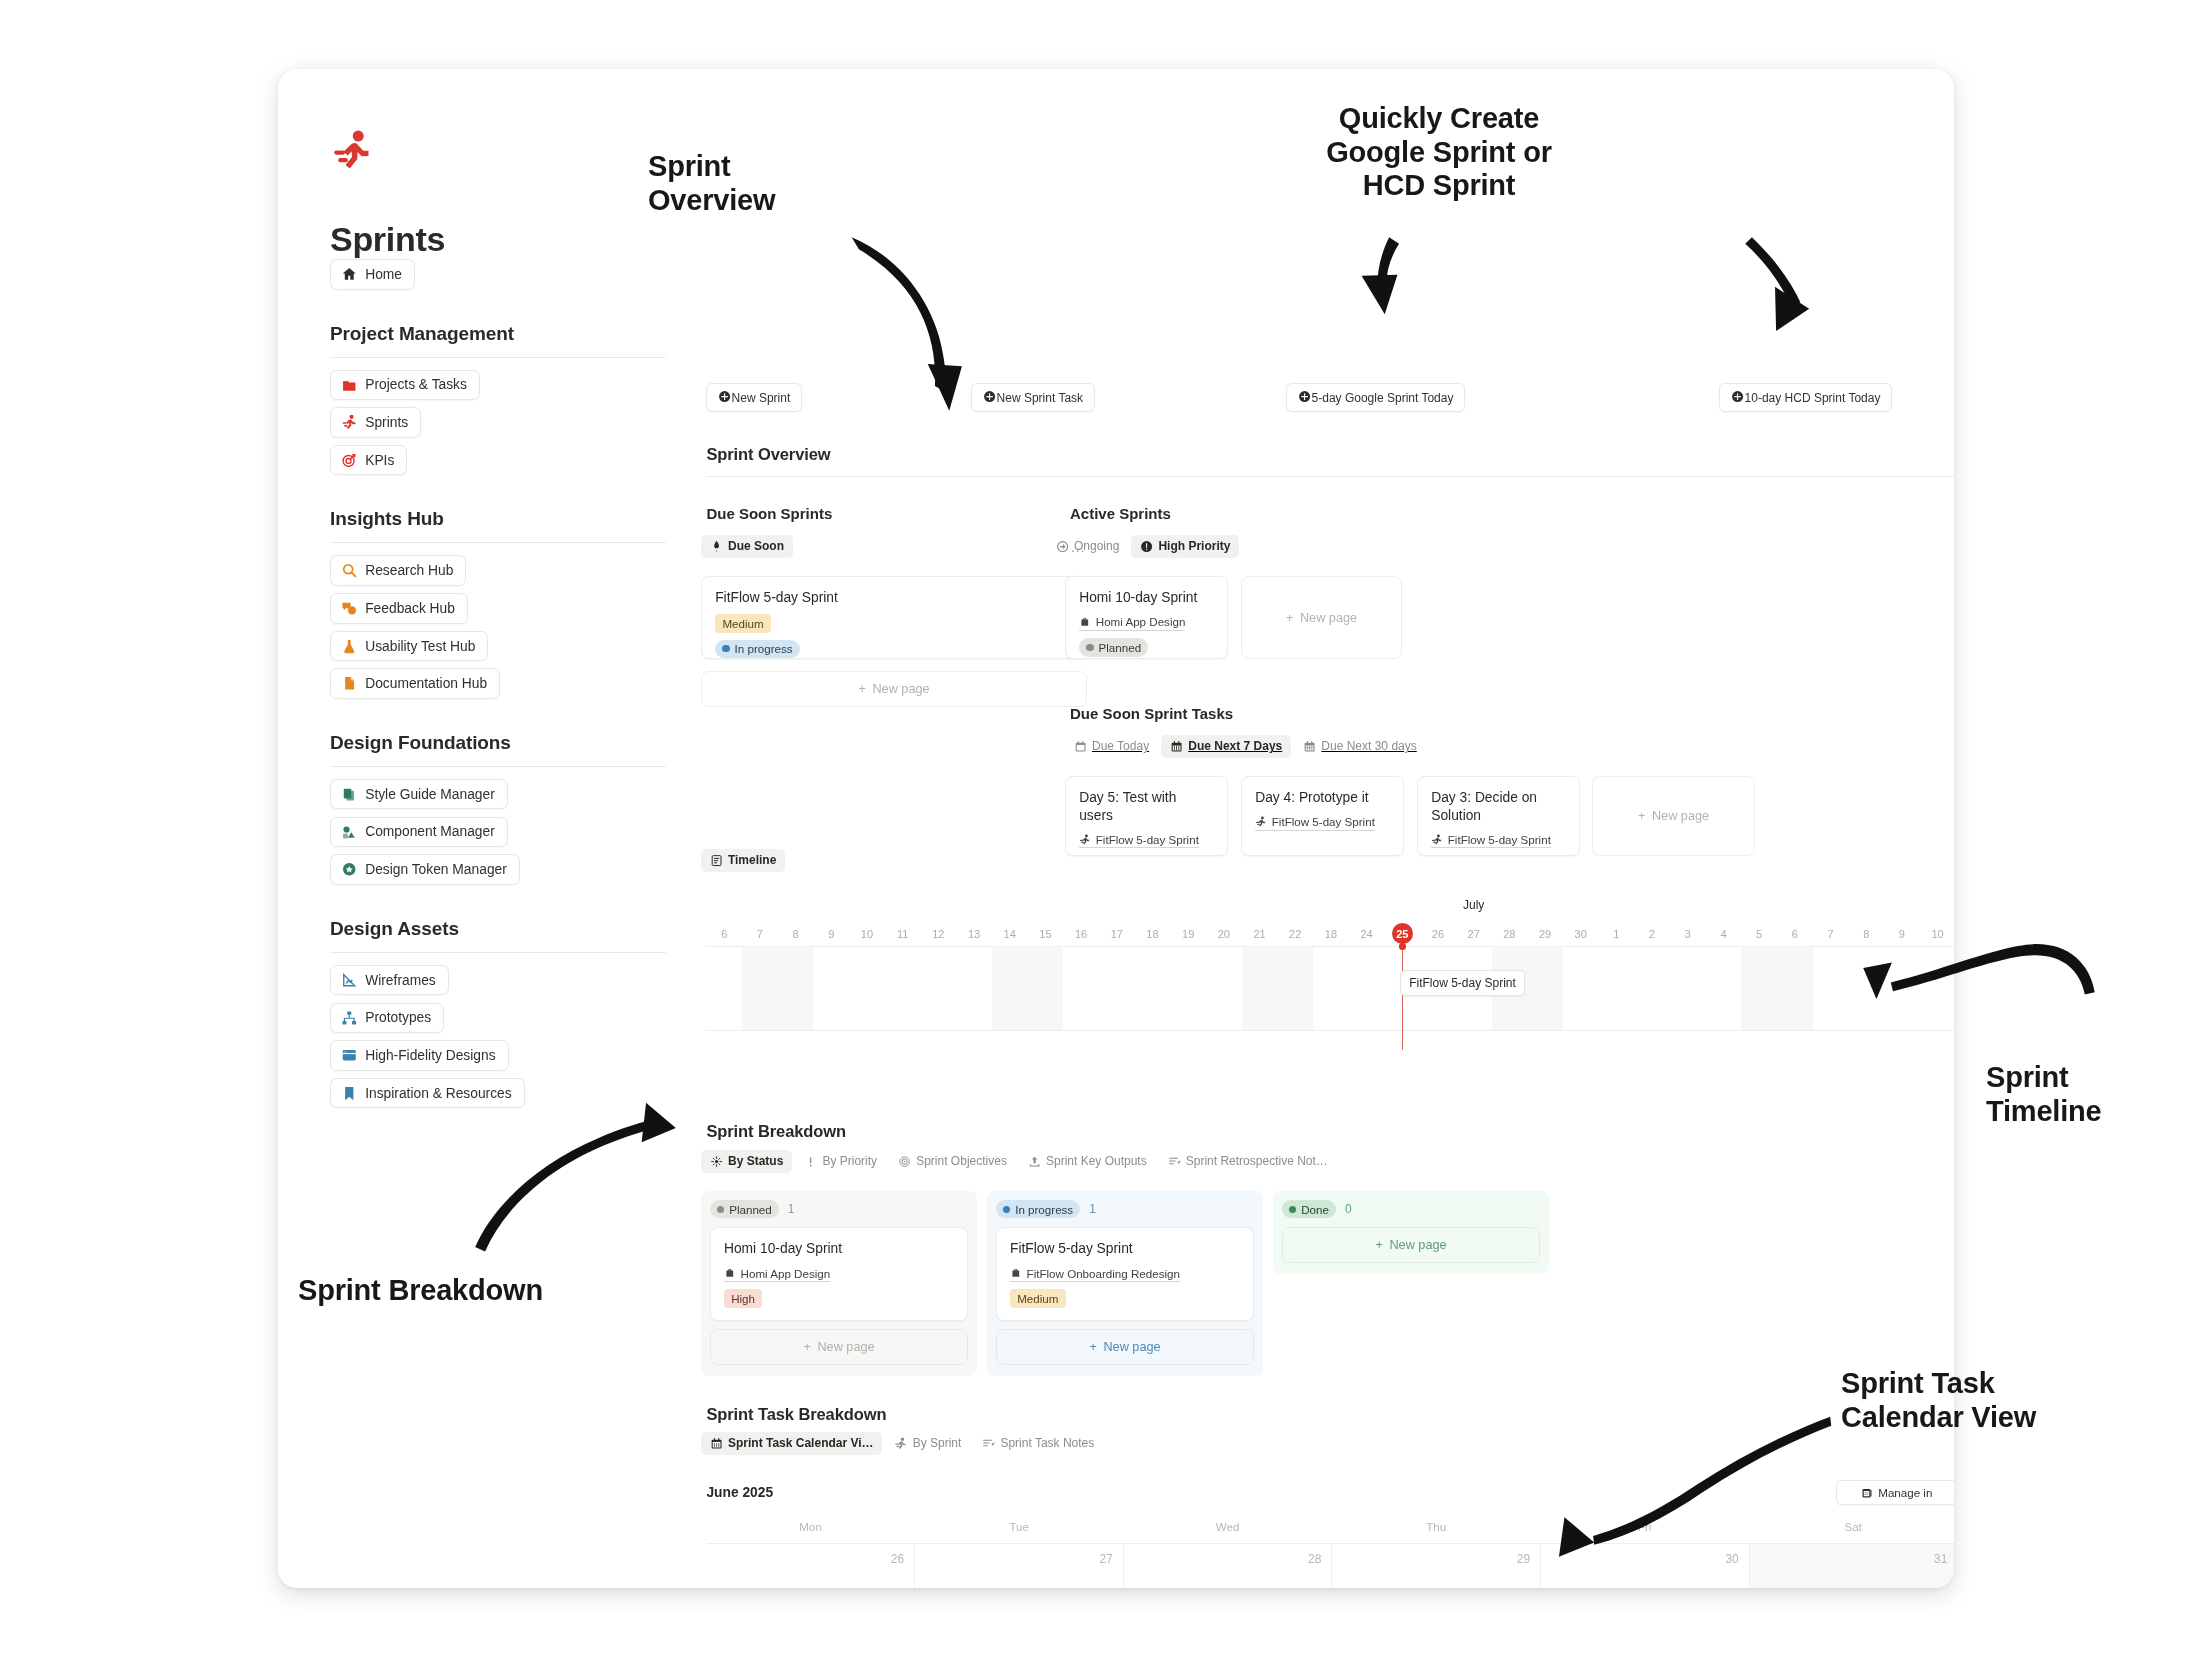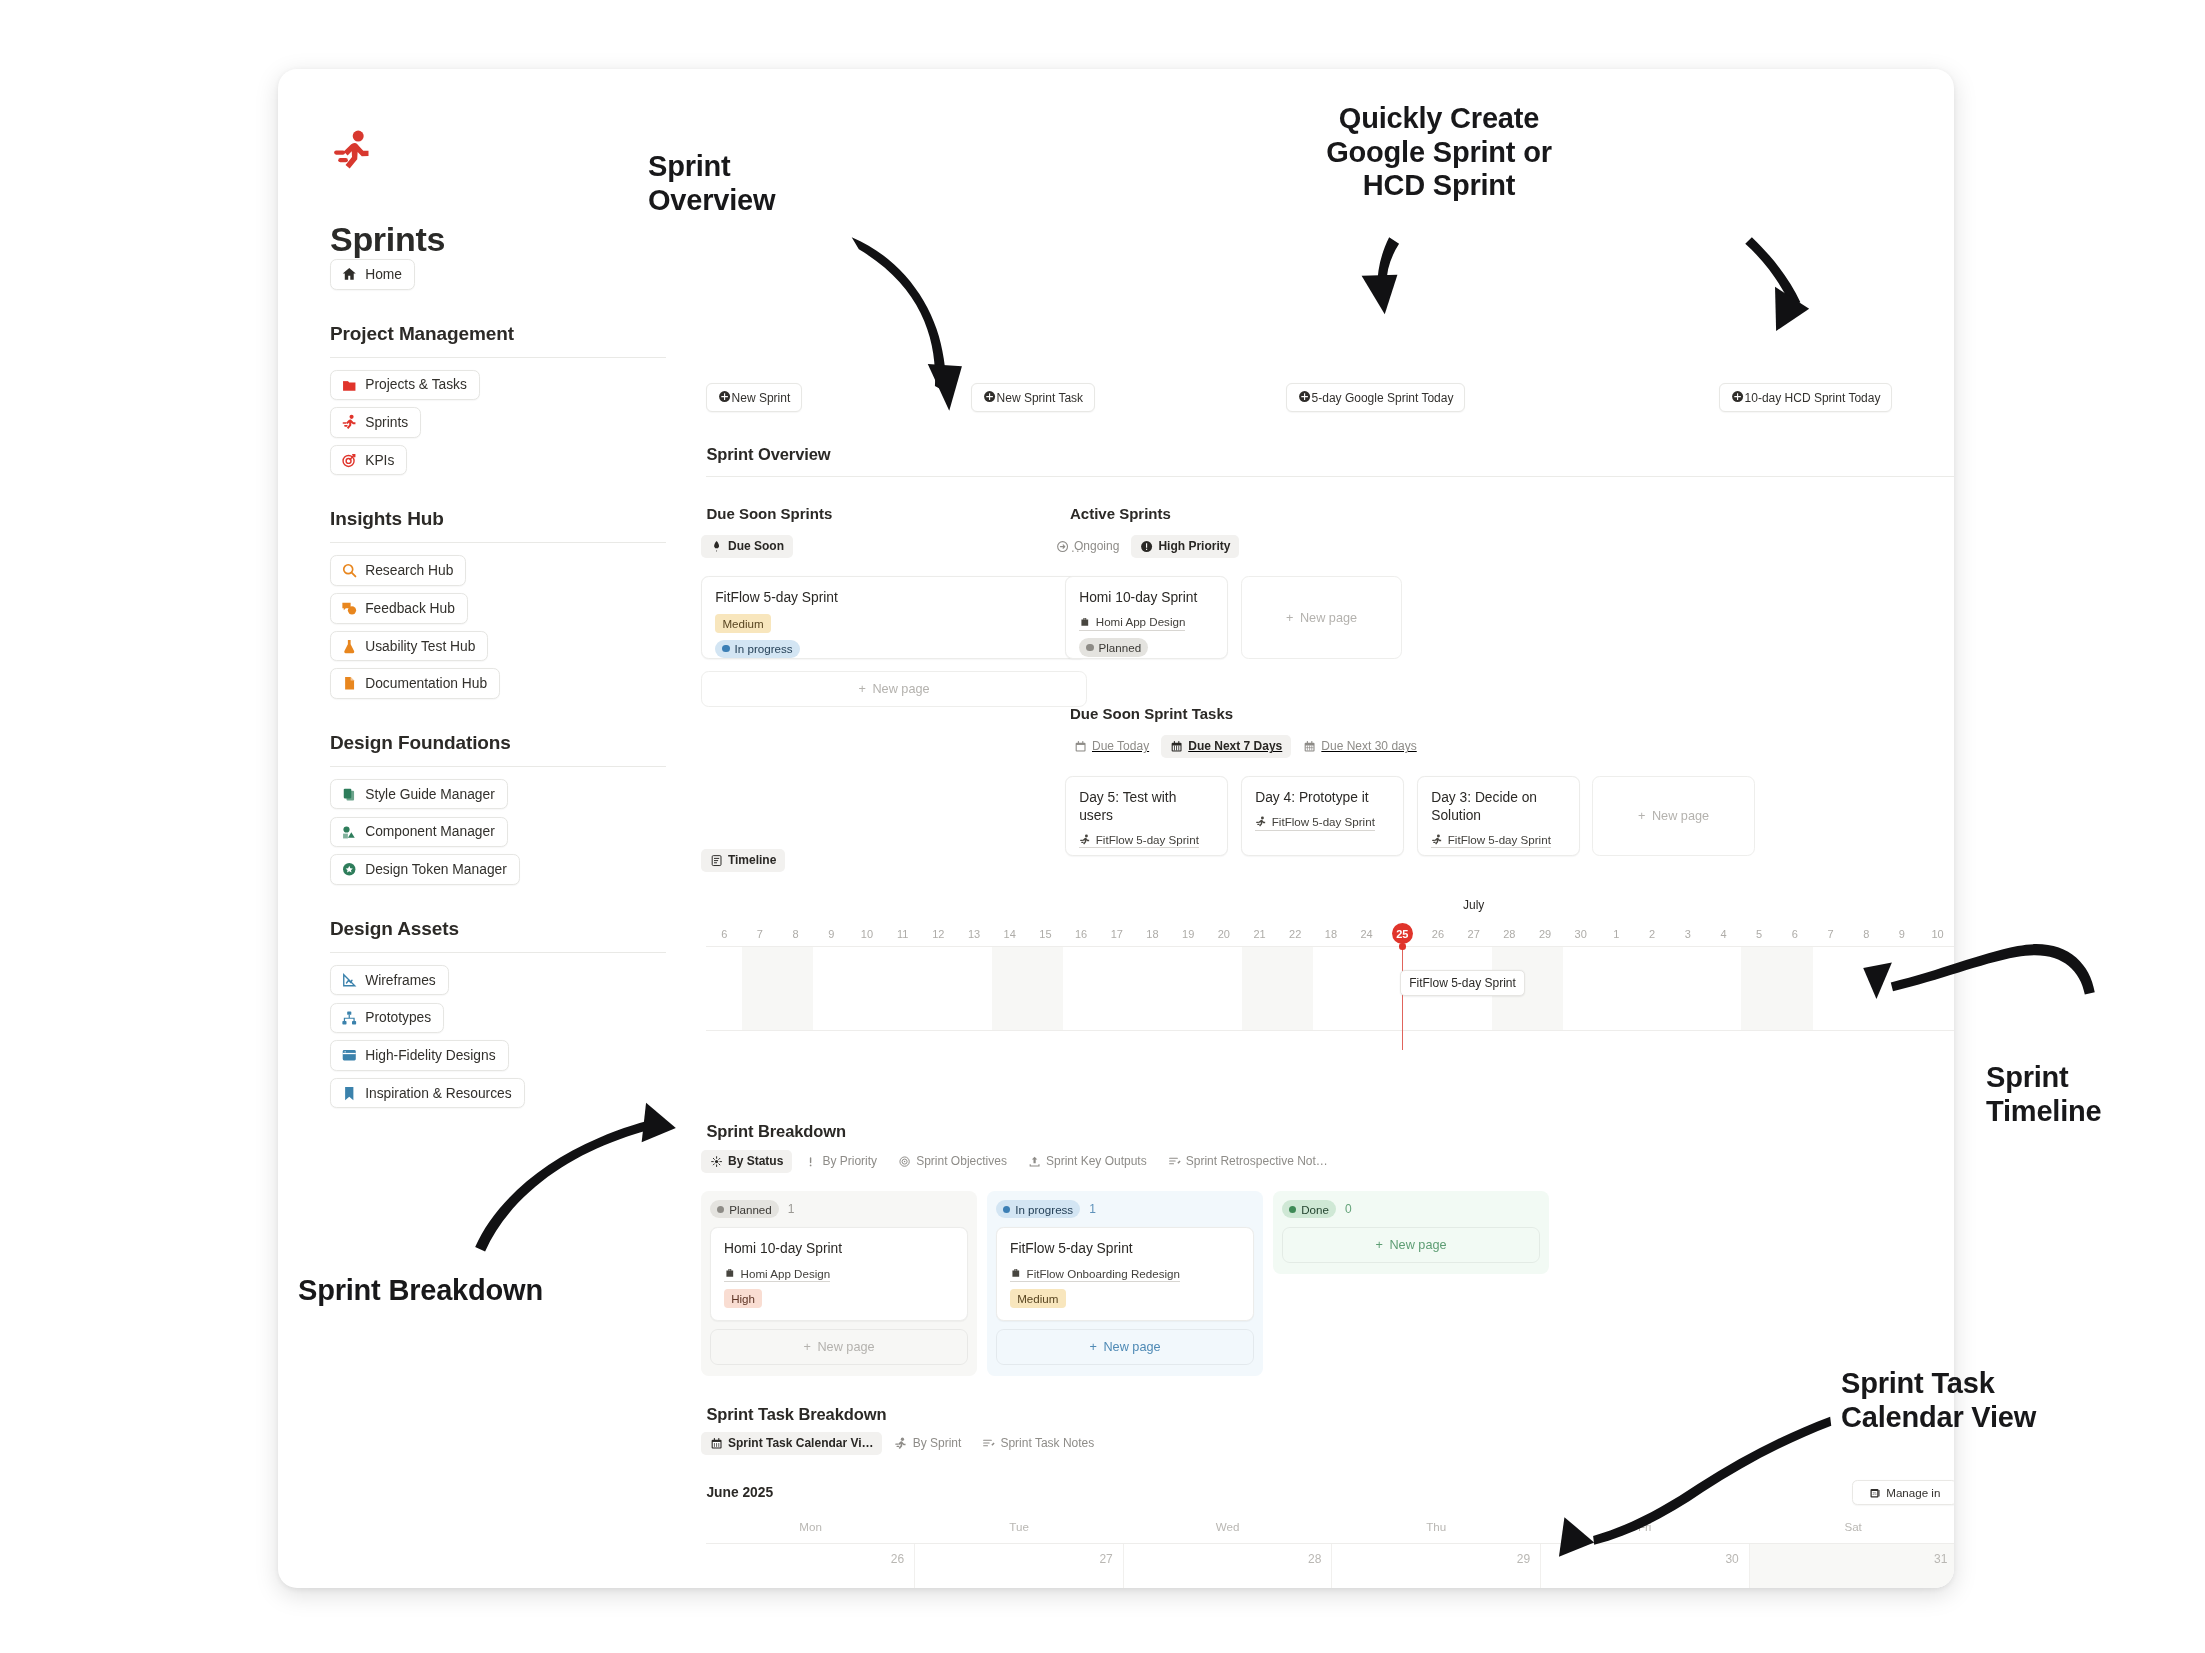--- a/index.html
+++ b/index.html
@@ -180,21 +180,21 @@
   .cal-head-cell { flex: 1 1 0; text-align: center; font-size: 11.6px; color: #b9b7b3; padding-bottom: 10px; }
   .cal-row { display: flex; border-top: 0.6px solid #eeedeb; height: 96px; }
   .cal-cell { flex: 1 1 0; border-right: 0.6px solid #f1f0ee; padding: 7.7px 10px; text-align: right; }
   .cal-cell:last-child { border-right: none; }
   .cal-cell.weekend { background: #f8f8f6; }
   .cal-num { font-size: 12px; color: #b9b7b3; }
 
   .manage-btn {
     display: inline-flex; align-items: center; gap: 5px;
     border: 0.6px solid #e9e8e5; border-radius: 5.5px; background: #fff;
-    padding: 5px 16px; font-size: 11.6px; color: #33312e;
+    padding: 5px 24px; font-size: 11.6px; color: #33312e;
     box-shadow: 0 0.6px 1.1px rgba(0,0,0,0.04); white-space: nowrap;
   }
 
   
   .anno {
     position: absolute;
     font-size: 29px;
     font-weight: 700;
     color: #18181a;
     line-height: 1.16;

